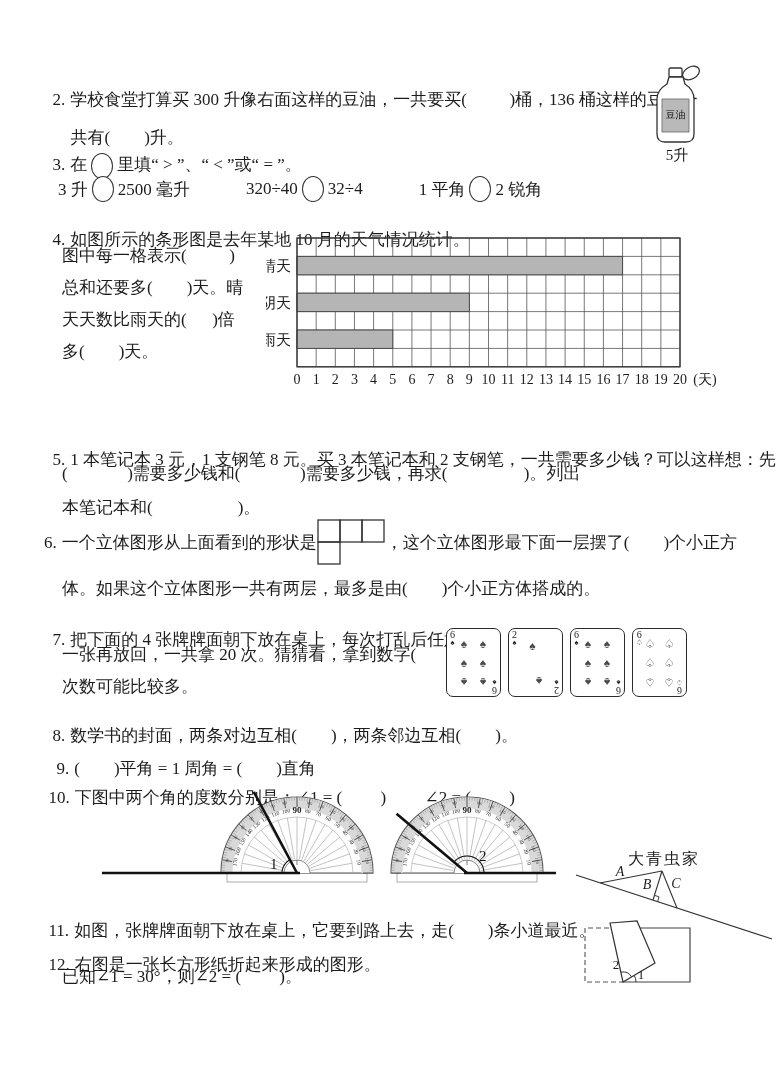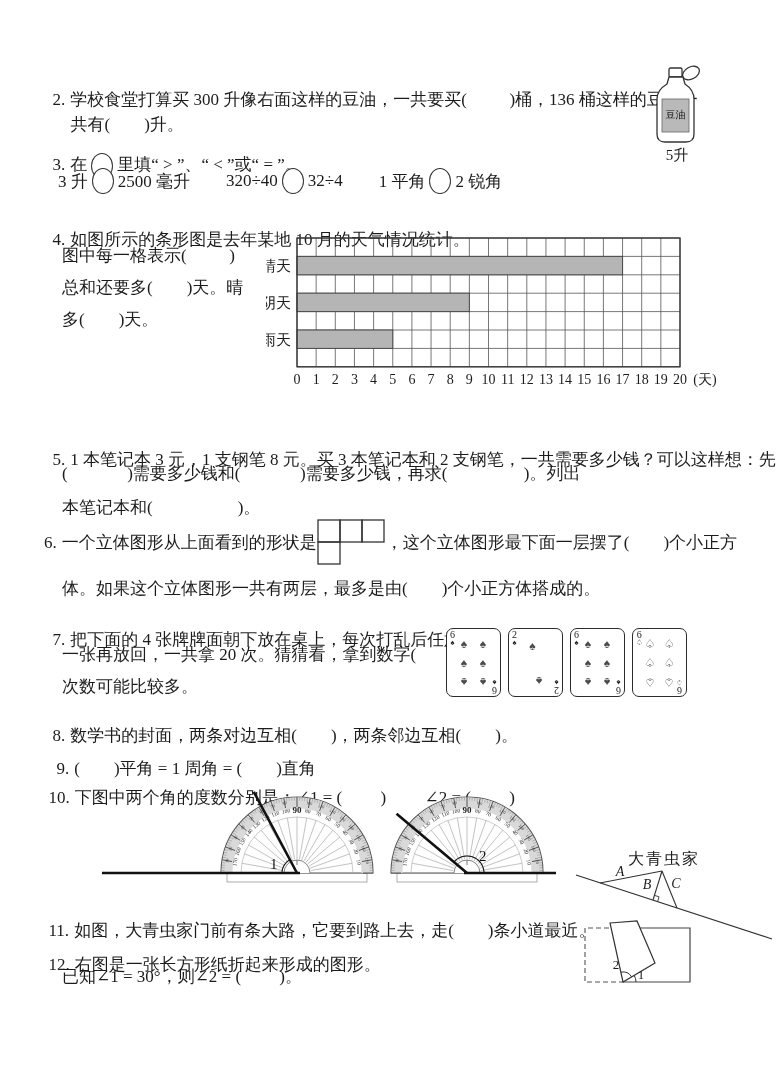--- a/index.html
+++ b/index.html
@@ -8,21 +8,21 @@
     font-family:"Liberation Serif","DejaVu Serif",serif;color:#1c1c1c;
     overflow:hidden;
   }
   .abs{position:absolute;}
   .line{font-size:17px;white-space:pre;line-height:1.25;}
   .num{padding-right:5px;}
   .circ{
     display:inline-block;width:20px;height:24px;border:1.3px solid #333;
     border-radius:50%;vertical-align:middle;margin:0 4px;background:#fff;
   }
-  .cmprow{display:flex;gap:36px;align-items:flex-start;}
+  .cmprow{display:flex;gap:56px;align-items:flex-start;margin-top:8px;}
   .cmpitem{display:flex;align-items:center;font-size:17px;white-space:pre;}
   .flexrow{display:flex;align-items:center;}
   .cards{display:flex;gap:7px;}
   .card{
     position:relative;width:55px;height:69px;border:1.6px solid #2b2b2b;
     border-radius:7px;background:#fff;box-sizing:border-box;
   }
   .corner{position:absolute;font-size:10px;line-height:.85;text-align:center;color:#222;}
   .corner .st{font-size:7.5px;}
   .corner.tl{top:2px;left:3px;}
@@ -31,21 +31,21 @@
   .pip.rot{transform:translate(-50%,-50%) rotate(180deg);}
   svg{font-family:"Liberation Serif","DejaVu Serif",serif;}
   .caption{font-size:15px;text-align:center;}
 </style>
 </head>
 <body>
 
 <div class="abs line" style="left:44px;top:68px">
   <span class="num">2.</span><span>学校食堂打算买 300 升像右面这样的豆油，一共要买(          )桶，136 桶这样的豆油一</span>
 </div>
-<div class="abs line" style="left:62px;top:93px">
+<div class="abs line" style="left:62px;top:106px">
   <span>共有(        )升。</span>
 </div>
 
 <div class="abs" style="left:650px;top:63px">
   <svg width="56" height="84">
     <ellipse cx="41" cy="10" rx="9" ry="6" transform="rotate(-28 41 10)" fill="none" stroke="#333" stroke-width="1.3"></ellipse>
     <rect x="19" y="5" width="13" height="9" rx="1.5" fill="#fff" stroke="#333" stroke-width="1.3"></rect>
     <path d="M19 14 L17 21 Q7 27 7 36 L7 71 Q7 79 15 79 L36 79 Q44 79 44 71 L44 36 Q44 27 35 21 L33 14 Z" fill="#fff" stroke="#333" stroke-width="1.3"></path>
     <rect x="12" y="36" width="27" height="33" fill="#b9b9b9" stroke="#666" stroke-width="0.8"></rect>
     <text x="25.5" y="55" font-size="10" text-anchor="middle" fill="#111">豆油</text>
@@ -67,20 +67,21 @@
     <span>1 平角</span><span class="circ"></span><span>2 锐角</span>
   </div>
 </div>
 
 <div class="abs line" style="left:44px;top:208px">
   <span class="num">4.</span><span>如图所示的条形图是去年某地 10 月的天气情况统计。</span>
 </div>
 <div class="abs" style="left:62px;top:245px">
   <div class="line" style="height:32px">图中每一格表示(          )</div>
   <div class="line" style="height:32px">总和还要多(        )天。晴</div>
+  <div class="line" style="height:32px">天天数比雨天的(      )倍</div>
   <div class="line" style="height:32px">多(        )天。</div>
 </div>
 <div class="abs" style="left:266px;top:232px">
   <svg id="chart-svg" width="470" height="162">
       <line x1="31" y1="6" x2="31" y2="134.79999999999998" stroke="#555" stroke-width="0.8"></line>
       <line x1="50.15" y1="6" x2="50.15" y2="134.79999999999998" stroke="#555" stroke-width="0.8"></line>
       <line x1="69.3" y1="6" x2="69.3" y2="134.79999999999998" stroke="#555" stroke-width="0.8"></line>
       <line x1="88.44999999999999" y1="6" x2="88.44999999999999" y2="134.79999999999998" stroke="#555" stroke-width="0.8"></line>
       <line x1="107.6" y1="6" x2="107.6" y2="134.79999999999998" stroke="#555" stroke-width="0.8"></line>
       <line x1="126.75" y1="6" x2="126.75" y2="134.79999999999998" stroke="#555" stroke-width="0.8"></line>
@@ -557,21 +558,21 @@
     <line x1="92" y1="33" x2="107" y2="70" stroke="#333" stroke-width="1.1"></line>
     <path d="M87.6 63.6 L89 58.8 L84.3 57.3" fill="none" stroke="#333" stroke-width="0.9"></path>
     <text x="58" y="26" font-size="16" letter-spacing="2" fill="#1c1c1c">大青虫家</text>
     <text x="50" y="38" font-size="14" font-style="italic" text-anchor="middle" fill="#1c1c1c">A</text>
     <text x="77" y="51" font-size="14" font-style="italic" text-anchor="middle" fill="#1c1c1c">B</text>
     <text x="106" y="50" font-size="14" font-style="italic" text-anchor="middle" fill="#1c1c1c">C</text>
   </svg>
 </div>
 
 <div class="abs line" style="left:40px;top:899px">
-  <span class="num">11.</span><span>如图，大青虫家门前有条大路，它要到路上去，走(        )条小道最近。</span>
+  <span class="num">11.</span><span>如图，张牌牌面朝下放在桌上，它要到路上去，走(        )条小道最近。</span>
 </div>
 <div class="abs line" style="left:40px;top:933px">
   <span class="num">12.</span><span>右图是一张长方形纸折起来形成的图形。</span>
 </div>
 <div class="abs line" style="left:62px;top:966px"><span>已知∠1 = 30°，则∠2 = (         )。</span></div>
 
 <div class="abs" style="left:580px;top:915px">
   <svg width="120" height="78">
     <path d="M45 13 H5 V67 H43" fill="none" stroke="#555" stroke-width="1.1" stroke-dasharray="5 3"></path>
     <path d="M45 13 H110 V67 H43" fill="none" stroke="#444" stroke-width="1.2"></path>

